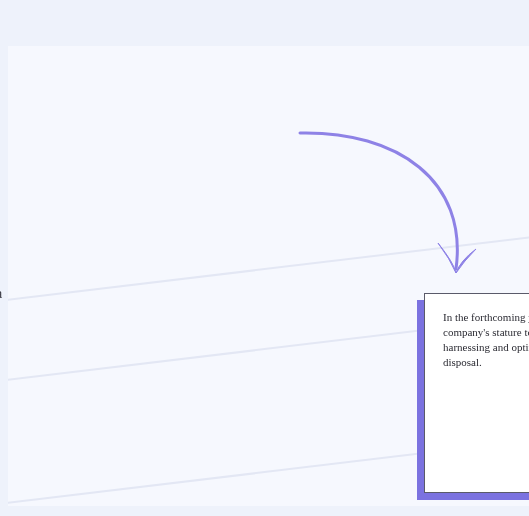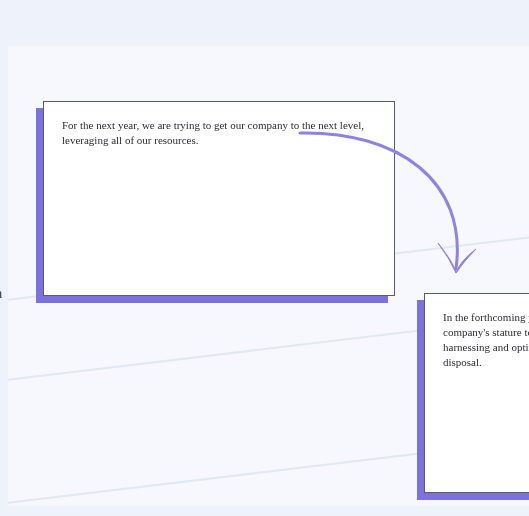--- a/index.html
+++ b/index.html
@@ -67,26 +67,20 @@
 <body>
 
 <div class="canvas">
 
   <svg class="diag-lines" width="600" height="470">
     <line x1="-10" y1="255" x2="600" y2="182" stroke="#e3e7f4" stroke-width="2"></line>
     <line x1="-10" y1="335" x2="600" y2="262" stroke="#e3e7f4" stroke-width="2"></line>
     <line x1="-10" y1="458" x2="600" y2="385" stroke="#e3e7f4" stroke-width="2"></line>
   </svg>
 
-  <div class="card card1">
-    <div class="card-shadow"></div>
-    <div class="card-body">
-      <p class="card-text">For the next year, we are trying to get our company to the next level, leveraging all of our resources.</p>
-    </div>
-  </div>
 
   <div class="card card2">
     <div class="card-shadow"></div>
     <div class="card-body">
       <p class="card-text">In the forthcoming year, we aspire to elevate our company's stature to unprecedented heights, adeptly harnessing and optimizing all available resources at our disposal.</p>
     </div>
   </div>
 
   <svg class="arrow" style="left:280px; top:75px; width:190px; height:170px;" viewBox="0 0 190 170">
     <path d="M 12 12 C 110 10, 180 60, 168 148" fill="none" stroke="#8e82e6" stroke-width="3" stroke-linecap="round"></path>

